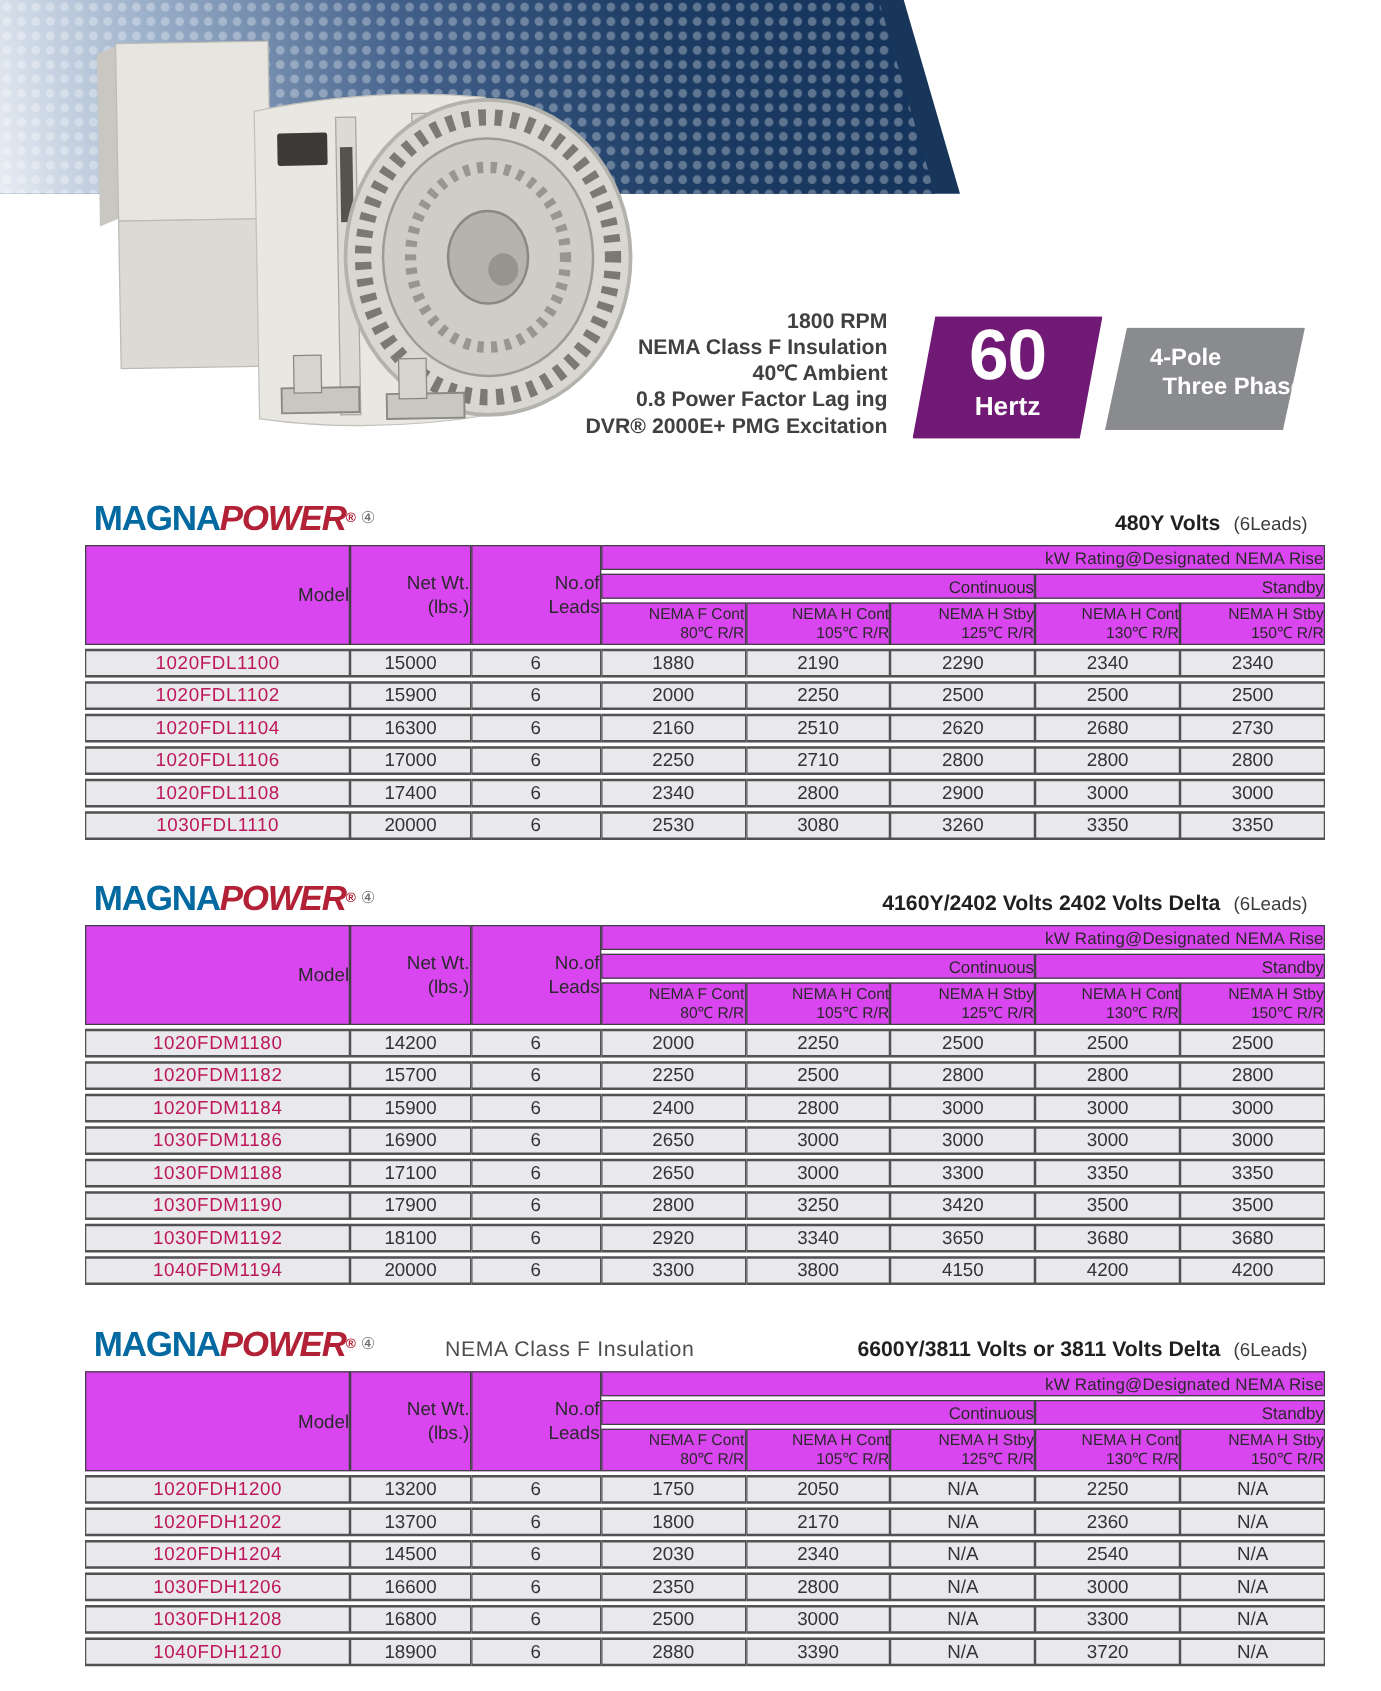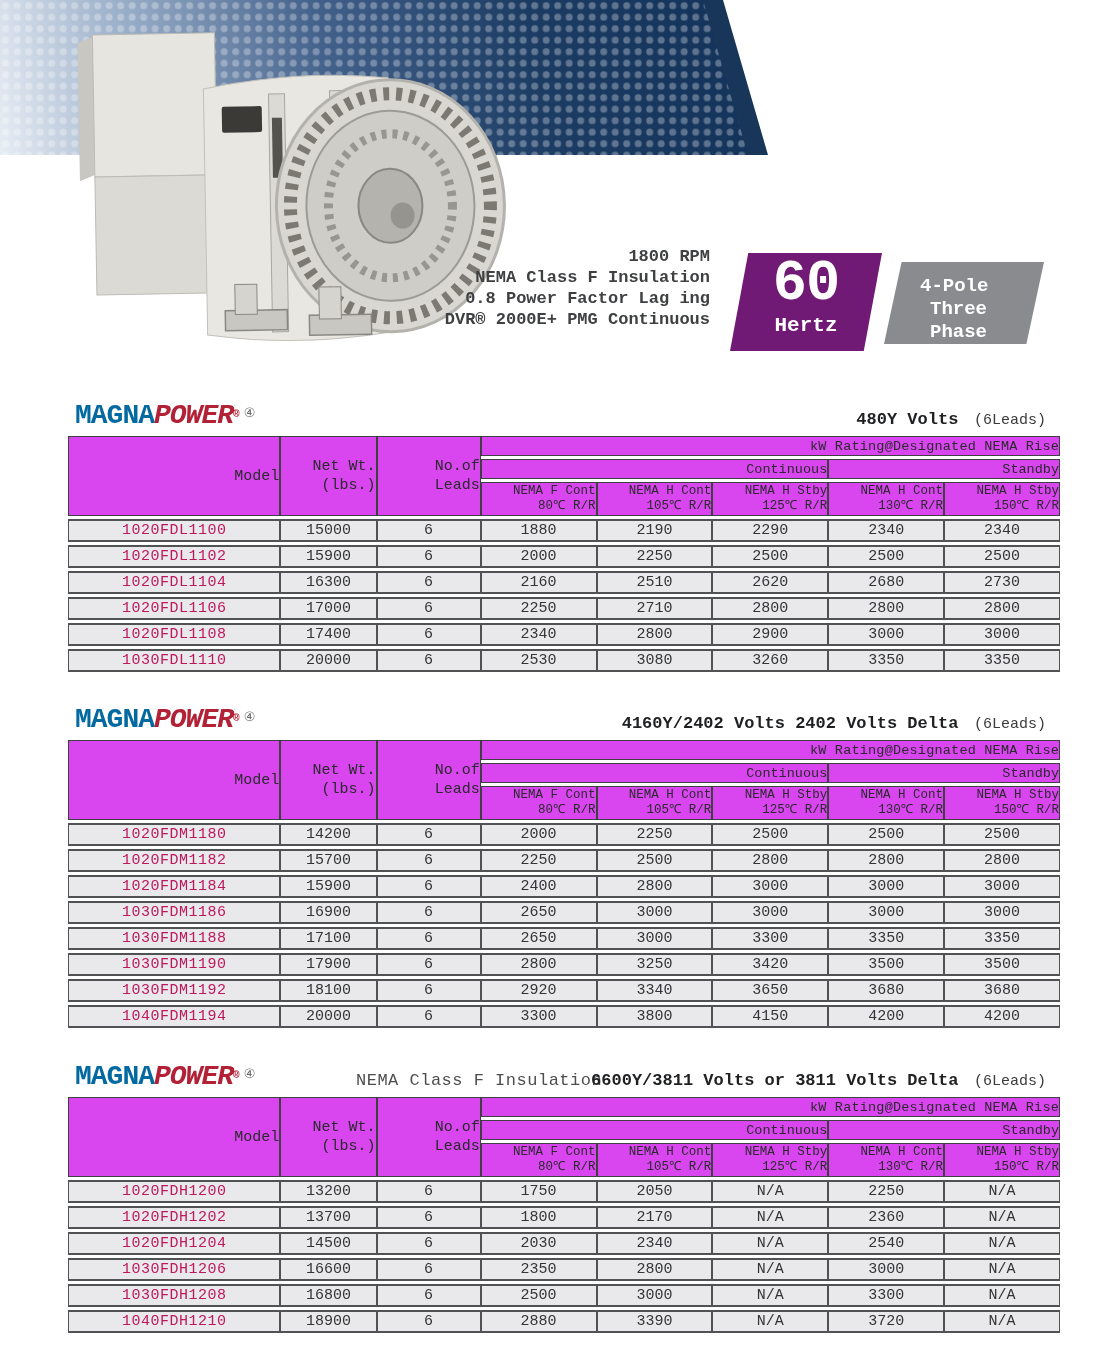--- a/index.html
+++ b/index.html
@@ -1,19 +1,19 @@
 <!DOCTYPE html>
 <html><head>
 <meta charset="utf-8">
 <style>
   * { margin:0; padding:0; box-sizing:border-box; }
   html,body { background:#ffffff; }
   .page {
     position:relative; width:1105px; height:1353px; background:#ffffff;
-    font-family:Liberation Mono, monospace; overflow:hidden;
+    font-family:Liberation Sans, sans-serif; overflow:hidden;
   }
 
   
   .banner { position:absolute; top:0; left:0; width:1105px; height:360px; }
 
   
   .specs {
     position:absolute; top:246px; left:330px; width:380px;
     text-align:right; color:#3f4042; font-weight:bold; font-size:17px; line-height:21px;
   }
@@ -133,22 +133,23 @@
         <rect x="252" y="294" width="62" height="20" fill="#c9c7c1" stroke="#8a8882" stroke-width="1.5"></rect>
         <rect x="178" y="262" width="22" height="30" fill="#d6d4ce" stroke="#8a8882" stroke-width="1"></rect>
         <rect x="262" y="266" width="22" height="32" fill="#d6d4ce" stroke="#8a8882" stroke-width="1"></rect>
       </g>
     </svg>
   </div>
 
   <div class="specs">
     <div>1800 RPM</div>
     <div>NEMA Class F Insulation</div>
+    <div>40℃ Ambient</div>
     <div>0.8 Power Factor Lag ing</div>
-    <div>DVR® 2000E+ PMG Continuous</div>
+    <div>DVR® 2000E+ PMG Excitation</div>
   </div>
 
   <div class="badge-red">
     <div class="big">60</div>
     <div class="small">Hertz</div>
   </div>
   <div class="badge-gray">
     <div class="l1">4-Pole</div>
     <div class="l2">Three Phase</div>
   </div>

